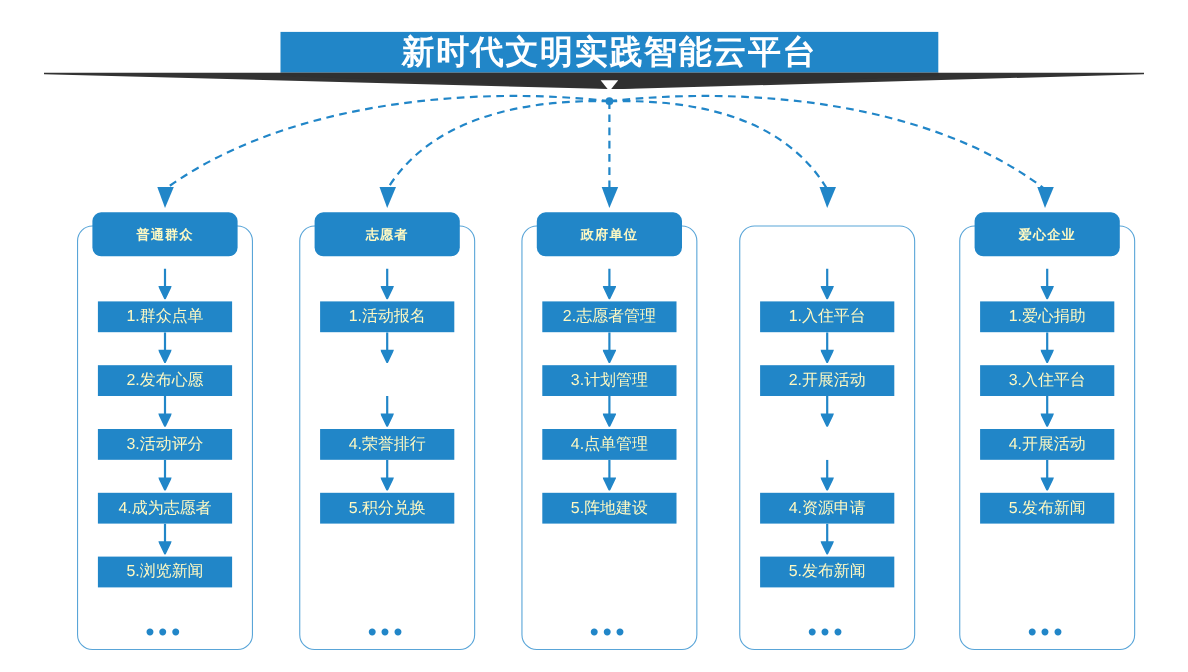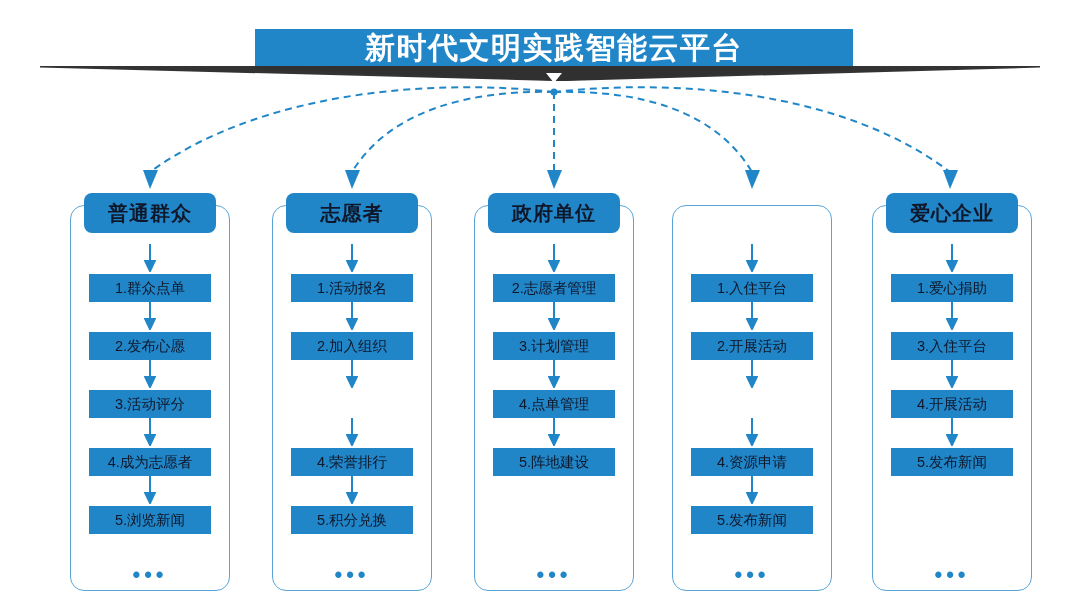--- a/index.html
+++ b/index.html
@@ -102,22 +102,22 @@
     width: 132px;
     height: 40px;
     background: #2186c8;
     border-radius: 8px;
     display: flex;
     align-items: center;
     justify-content: center;
     box-sizing: border-box;
   }
   .col-header-text {
-    color: #0f172a;
-    font-size: 20px;
+    color: #fef9c3;
+    font-size: 12px;
     font-weight: bold;
     letter-spacing: 1px;
     line-height: 1;
     white-space: nowrap;
     text-align: right;
   }
 
   .steps {
     position: absolute;
     left: 0;
@@ -136,21 +136,21 @@
     top: 0;
     width: 122px;
     height: 28px;
     background: #2186c8;
     display: flex;
     align-items: center;
     justify-content: center;
     box-sizing: border-box;
   }
   .step-text {
-    color: #0f172a;
+    color: #fef9c3;
     font-size: 14.5px;
     line-height: 1;
     white-space: nowrap;
   }
   
   .v-arrow {
     position: absolute;
     left: 50%;
     margin-left: -6px;
     width: 12px;
@@ -270,28 +270,20 @@
               <path d="M6,0 L6,19 M1.2,17 L6,27 L10.8,17 Z" stroke="#2186c8" stroke-width="2" fill="#2186c8"></path>
             </svg>
           <div class="step-box">
               <span class="step-text">1.活动报名</span>
             </div>
         </div>
         <div class="step-row">
           <svg class="v-arrow top-arrow" viewBox="0 0 12 28">
               <path d="M6,0 L6,19 M1.2,17 L6,27 L10.8,17 Z" stroke="#2186c8" stroke-width="2" fill="#2186c8"></path>
             </svg>
-          <div class="step-box">
-              <span class="step-text">2.加入组织</span>
-            </div>
-        </div>
-        <div class="step-row">
-          <svg class="v-arrow top-arrow" viewBox="0 0 12 28">
-              <path d="M6,0 L6,19 M1.2,17 L6,27 L10.8,17 Z" stroke="#2186c8" stroke-width="2" fill="#2186c8"></path>
-            </svg>
         </div>
         <div class="step-row">
           <svg class="v-arrow top-arrow" viewBox="0 0 12 28">
               <path d="M6,0 L6,19 M1.2,17 L6,27 L10.8,17 Z" stroke="#2186c8" stroke-width="2" fill="#2186c8"></path>
             </svg>
           <div class="step-box">
               <span class="step-text">4.荣誉排行</span>
             </div>
         </div>
         <div class="step-row">

